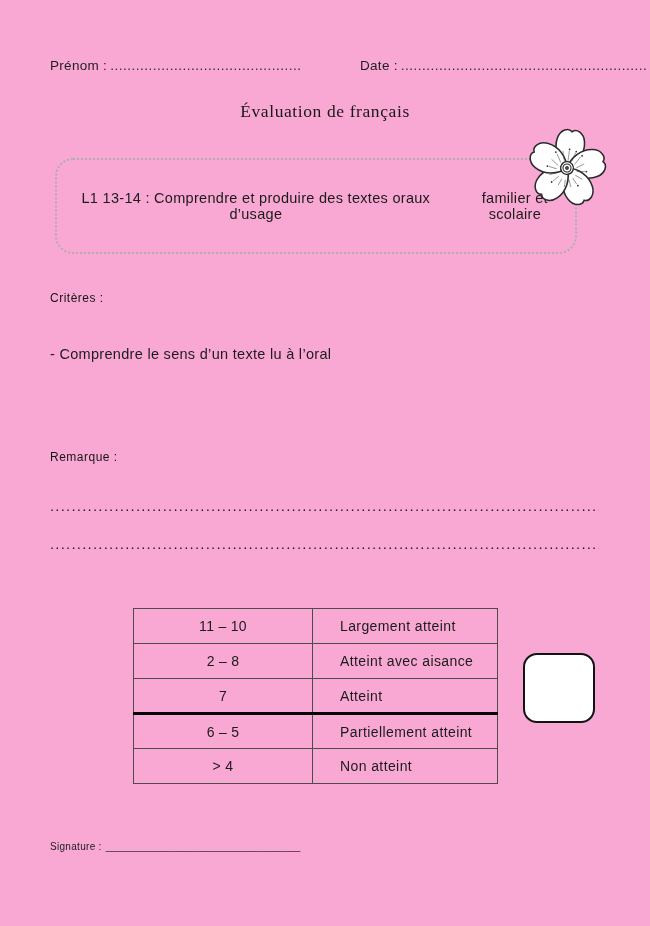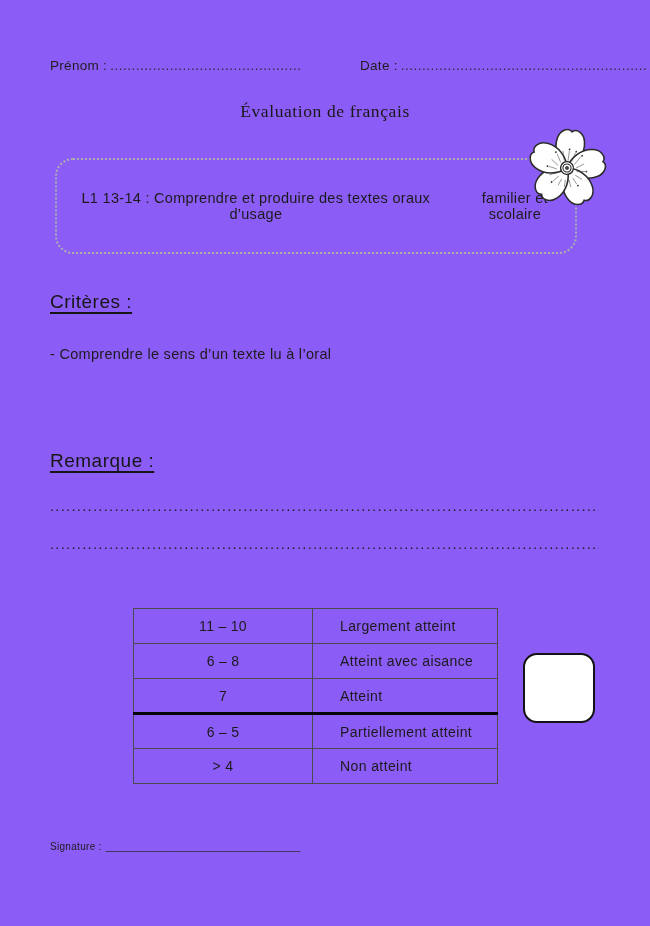--- a/index.html
+++ b/index.html
@@ -1,21 +1,21 @@
 <!DOCTYPE html>
 <html><head>
 <meta charset="utf-8">
 <style>
   * { margin:0; padding:0; box-sizing:border-box; }
   html,body { background:#e9e9e9; }
   .page {
     position:relative;
     width:650px; height:926px;
     margin:0 auto;
-    background:#8b5cf6;
+    background:#f9a8d4;
     font-family:"Liberation Sans", sans-serif;
     color:#1e1e1e;
     overflow:hidden;
     letter-spacing:0.3px;
   }
   .field-row { position:absolute; font-size:13.5px; white-space:nowrap; }
   .field-row .dots { letter-spacing:0.5px; color:#2a2a2a; margin-left:3px; }
   .prenom-row { left:50px; top:58px; }
   .date-row  { left:360px; top:58px; }
 
@@ -27,22 +27,22 @@
   .objective-box {
     position:absolute; left:55px; top:158px; width:522px; height:96px;
     border:2px dotted #aeaeae; border-radius:18px;
     display:flex; flex-direction:row; justify-content:space-between; align-items:center;
     row-gap:26px; font-size:14.5px; color:#1b1b1b; text-align:center;
   }
 
   .flower { position:absolute; left:521px; top:126px; width:92px; height:84px; }
 
   .section-heading {
-    position:absolute; left:50px; font-size:19px; color:#161616;
-    text-decoration:underline; text-underline-offset:4px; text-decoration-thickness:1.5px;
+    position:absolute; left:50px; font-size:12px; color:#161616;
+    text-underline-offset:4px; text-decoration-thickness:1.5px;
     letter-spacing:0.5px;
   }
   .criteres-heading { top:291px; }
   .remarque-heading { top:450px; }
 
   .bullet-line { position:absolute; left:50px; font-size:14.5px; color:#1c1c1c; white-space:nowrap; }
   .bullet-1 { top:346px; }
   .bullet-2 { top:374px; }
 
   .dotline {
@@ -155,21 +155,21 @@
   <div class="dotline dotline-1">..................................................................................................................................</div>
   <div class="dotline dotline-2">..................................................................................................................................</div>
 
   <table class="grading">
     <tbody>
       <tr>
         <td class="score-cell">11 – 10</td>
         <td class="label-cell">Largement atteint</td>
       </tr>
       <tr>
-        <td class="score-cell">6 – 8</td>
+        <td class="score-cell">2 – 8</td>
         <td class="label-cell">Atteint avec aisance</td>
       </tr>
       <tr class="pass-divider">
         <td class="score-cell">7</td>
         <td class="label-cell">Atteint</td>
       </tr>
       <tr>
         <td class="score-cell">6 – 5</td>
         <td class="label-cell">Partiellement atteint</td>
       </tr>

